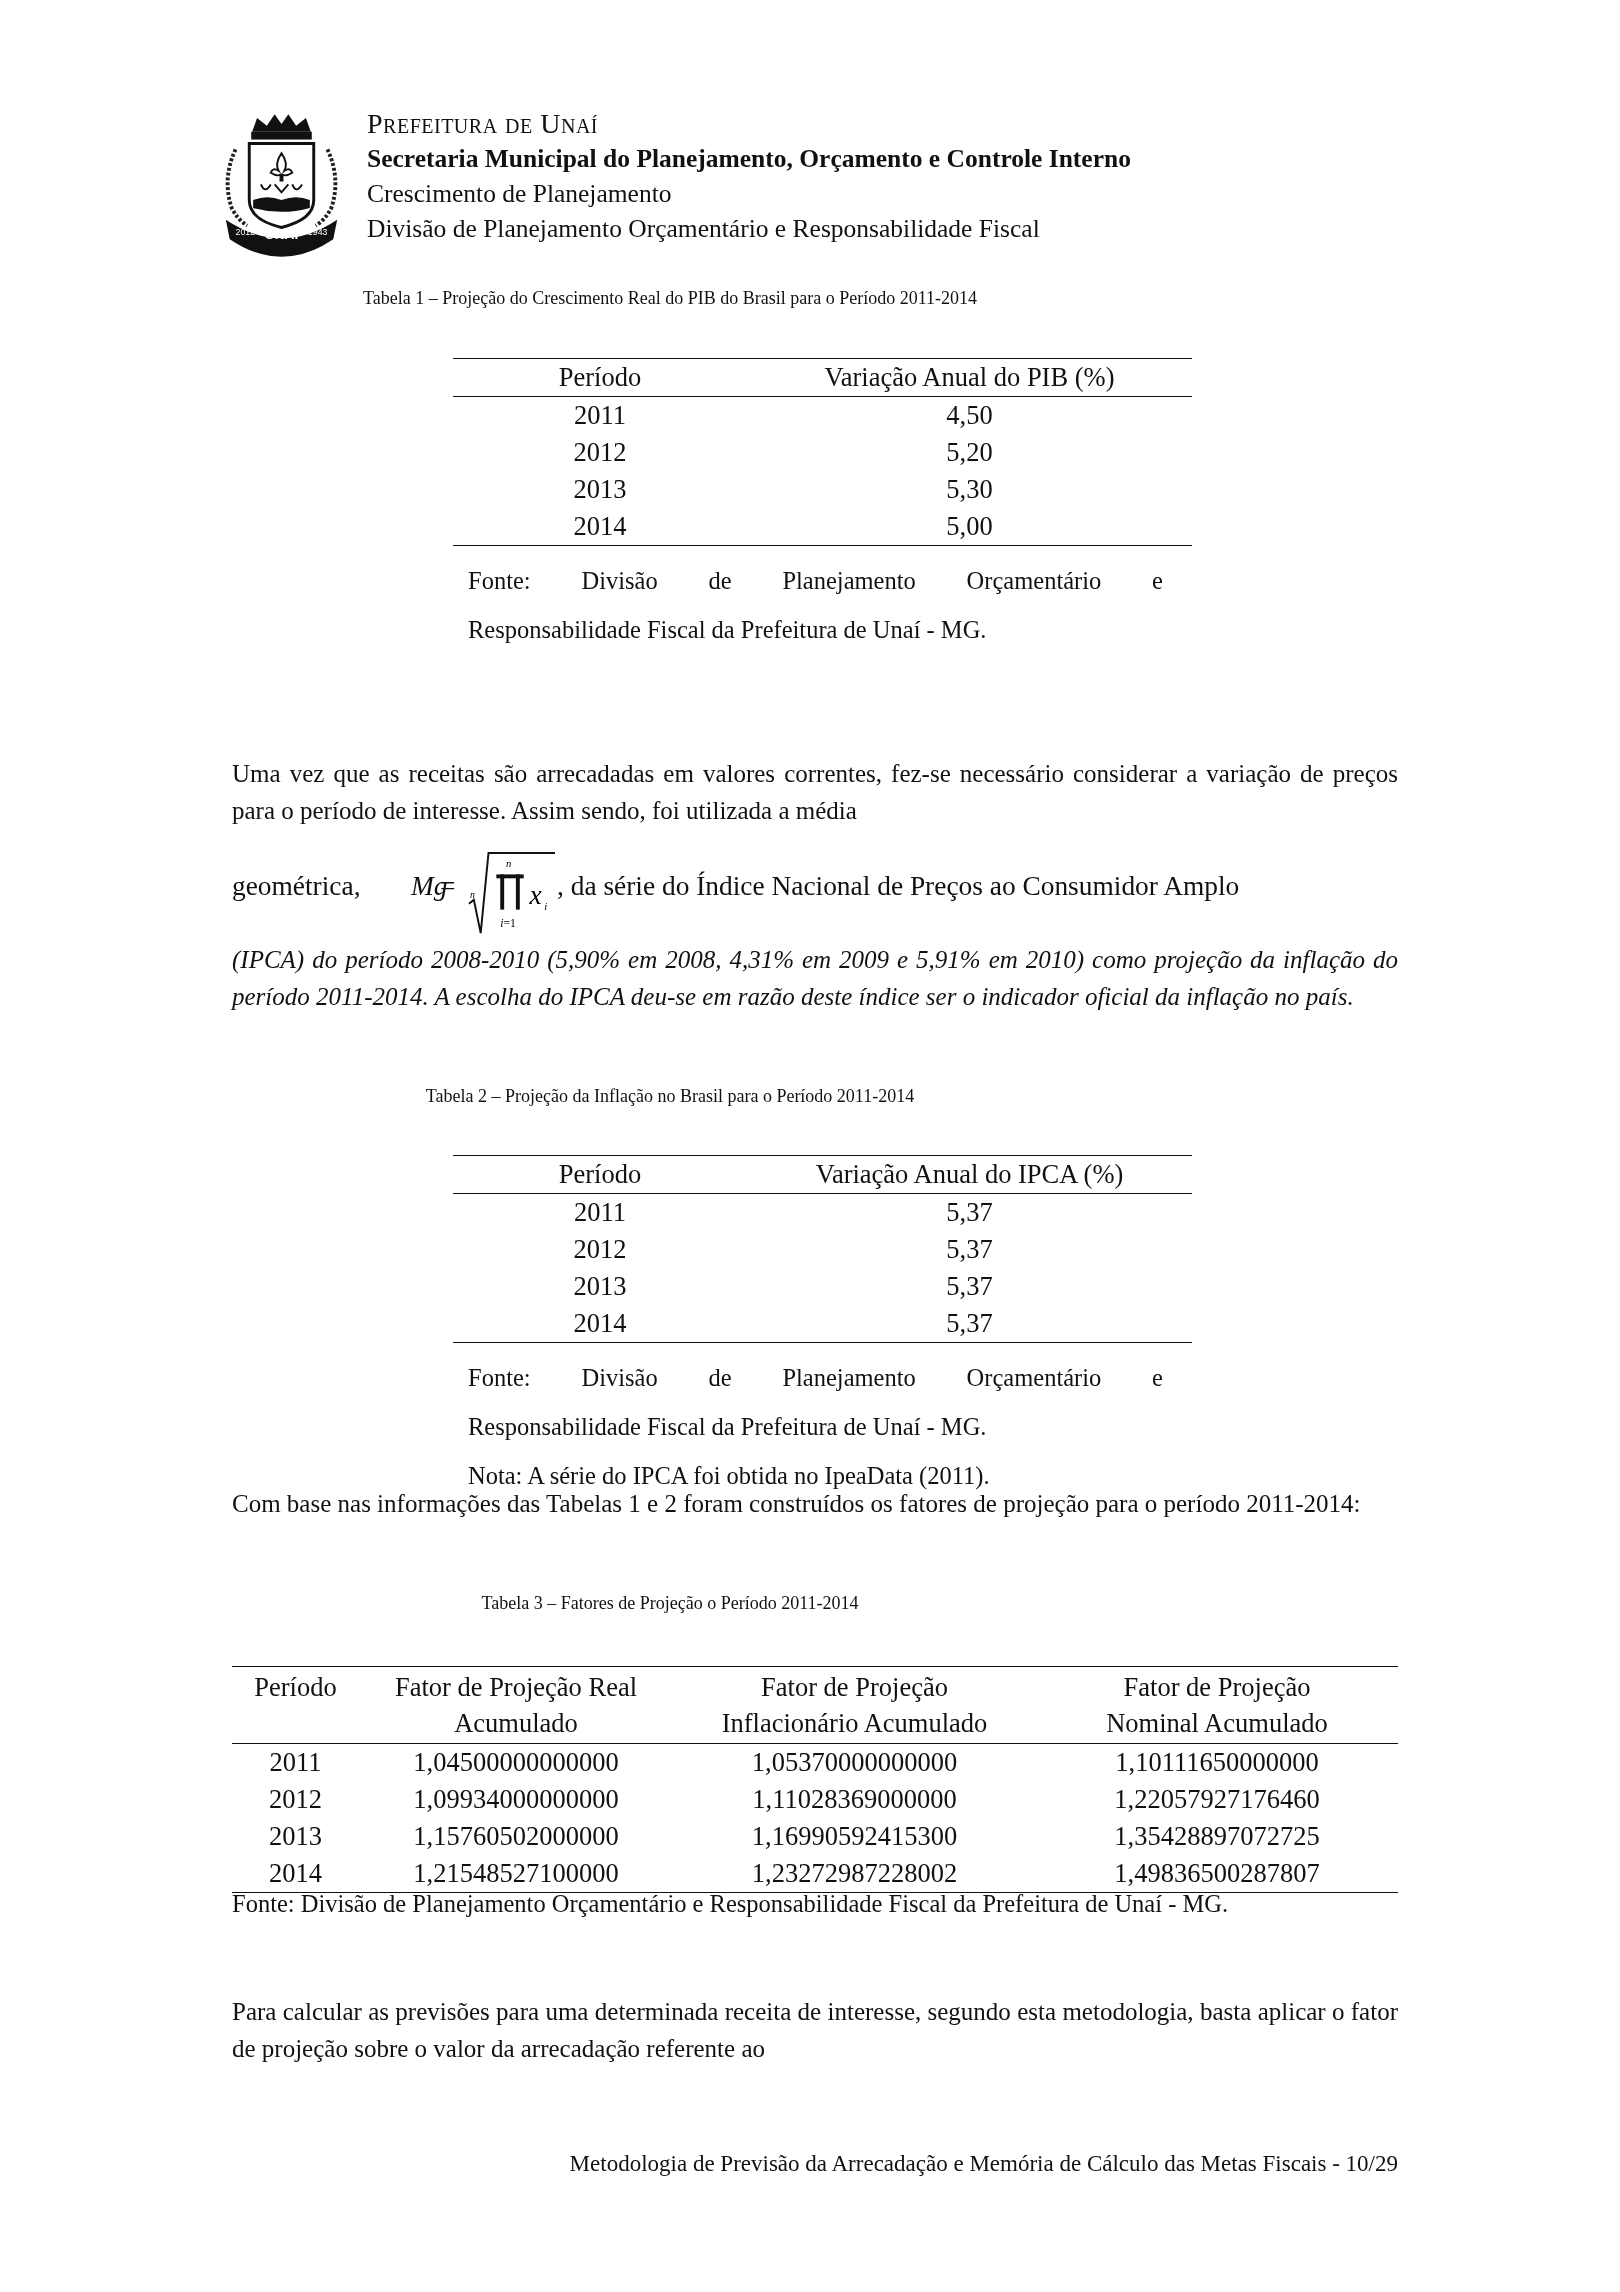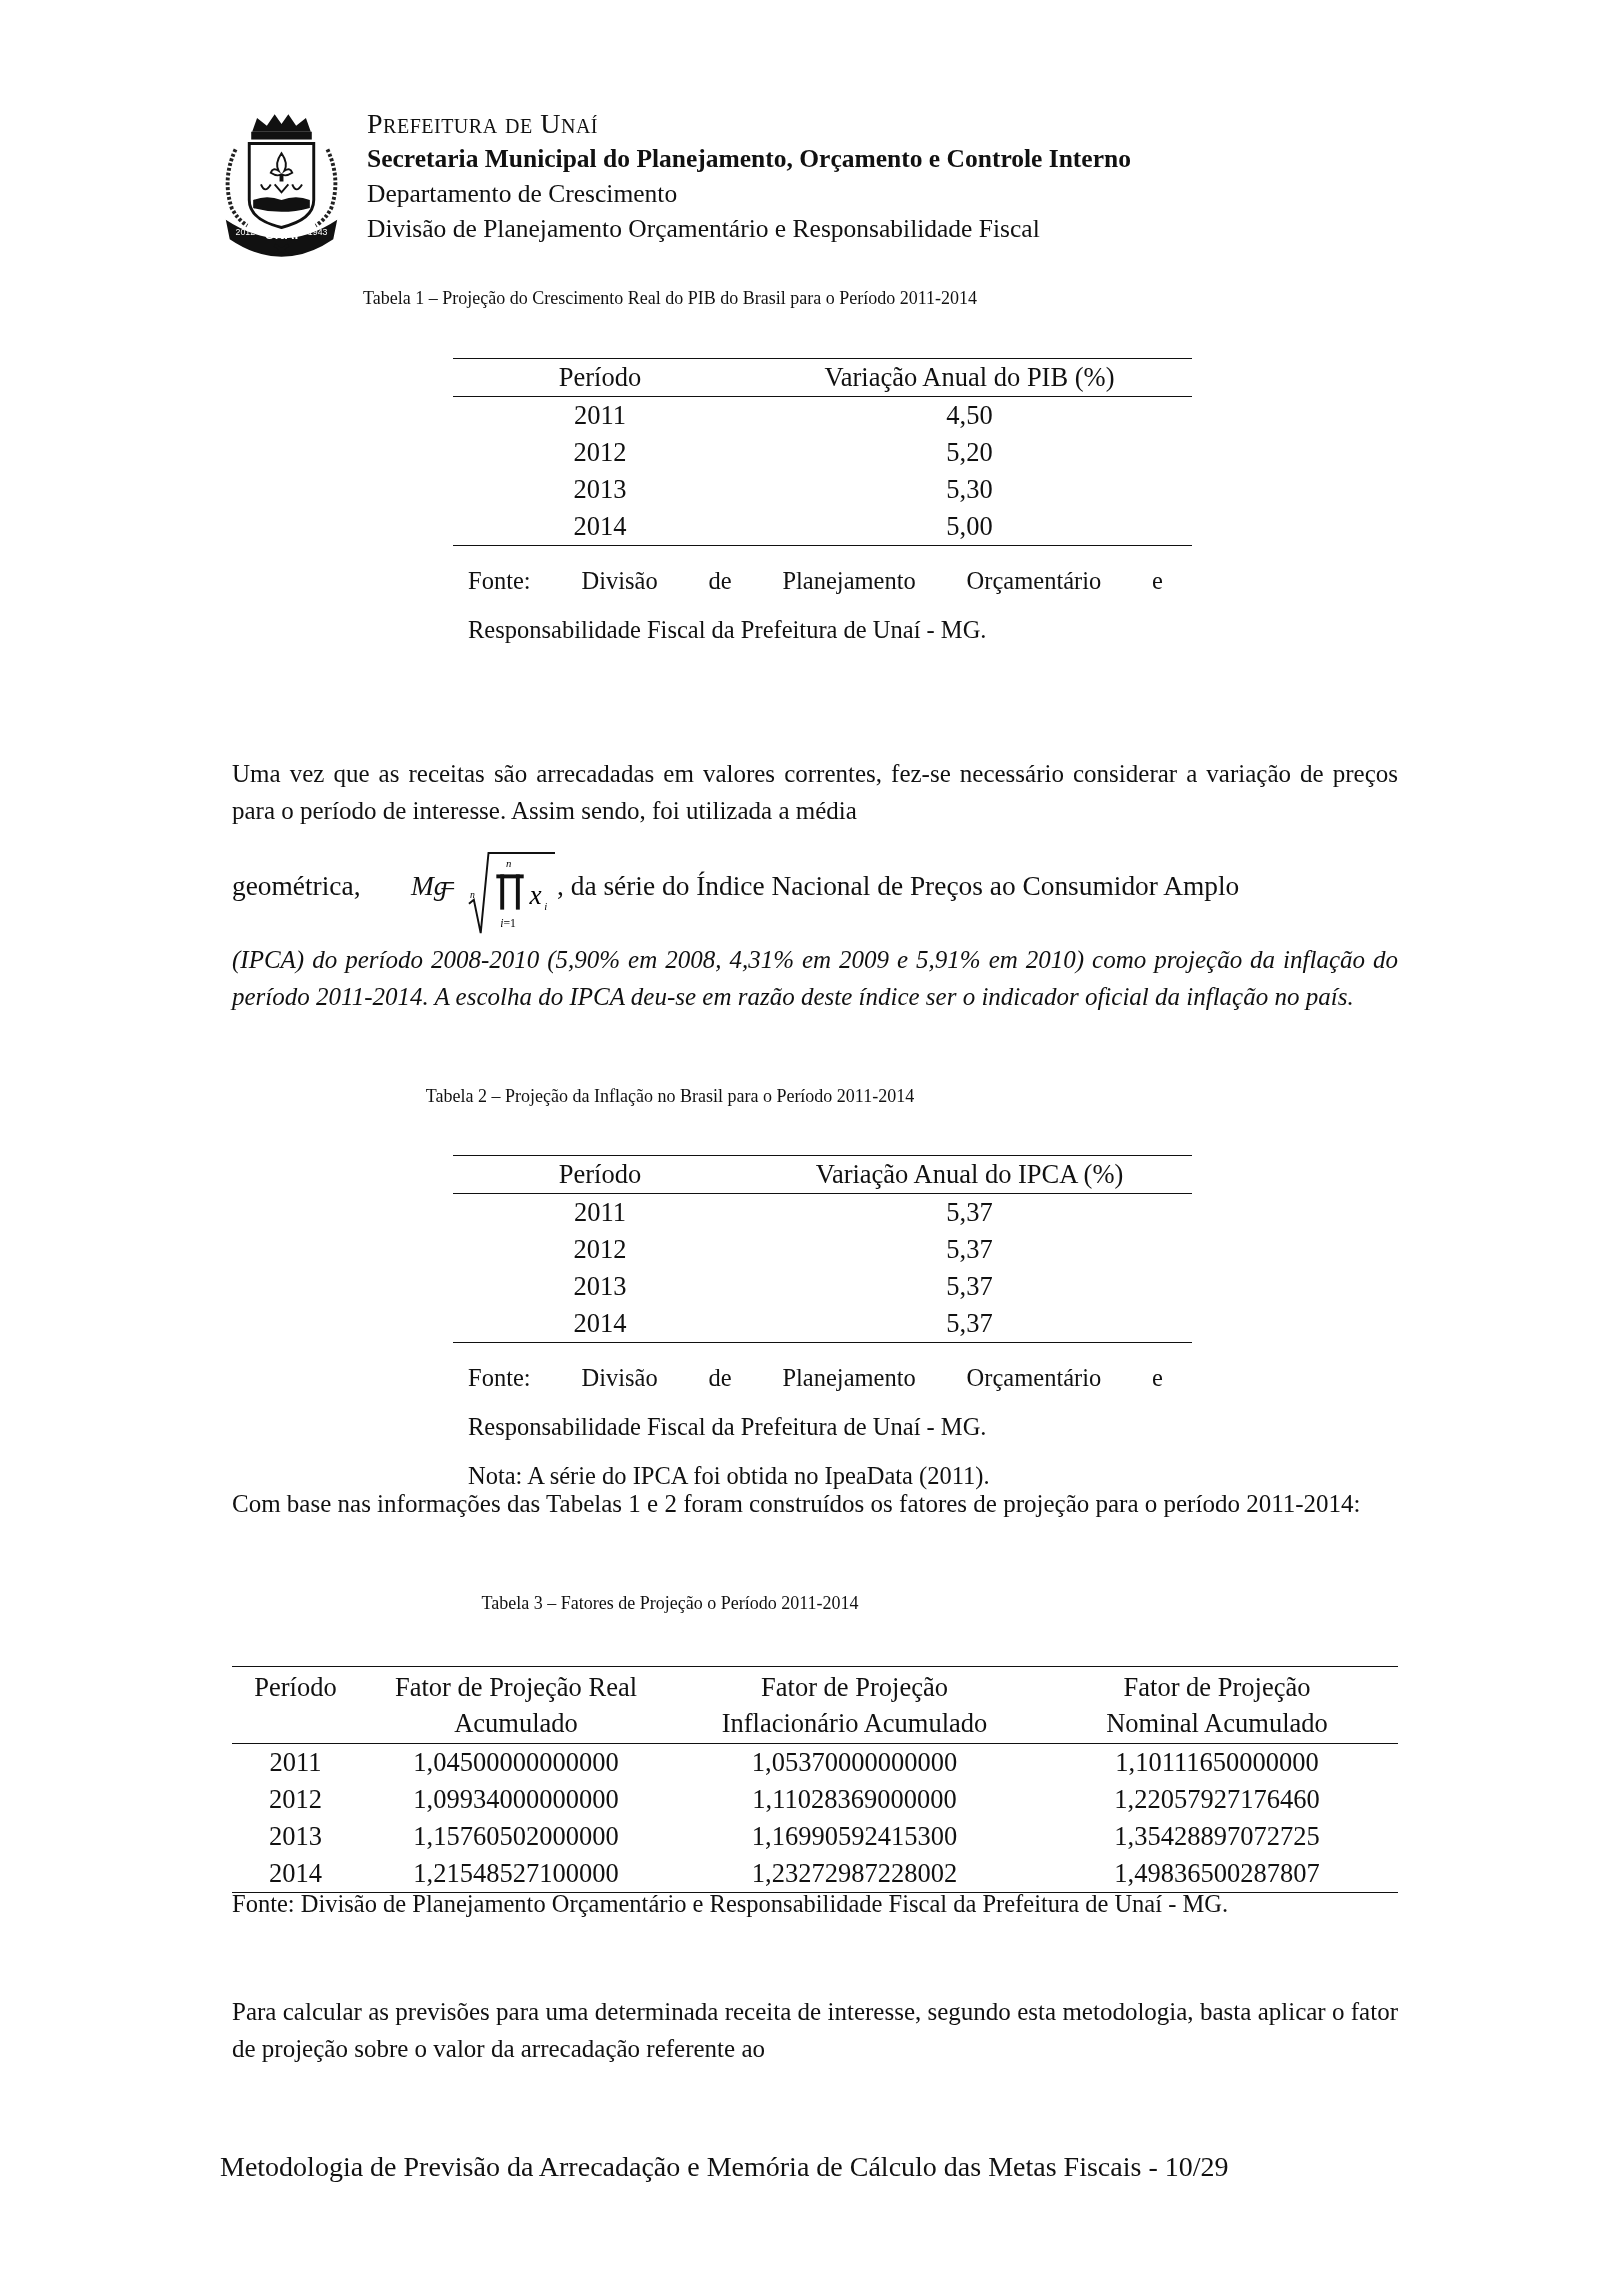--- a/index.html
+++ b/index.html
@@ -41,21 +41,21 @@
   .mg { font-style: italic; }
   .rootbox { position: absolute; top: 0; }
 
   
   .btable { position: absolute; left: 232px; top: 1666px; width: 1166px; border-collapse: collapse; font-size: 26.5px; }
   .btable th { font-weight: normal; text-align: center; line-height: 36px; padding: 2px 0; vertical-align: top; }
   .btable td { text-align: center; line-height: 37px; padding: 0; }
   .btable thead tr { border-top: 1.5px solid #111; border-bottom: 1.5px solid #111; }
   .btable tbody tr:last-child { border-bottom: 1.5px solid #111; }
 
-  .footer { position: absolute; left: 220px; width: 1166px; top: 2151px; font-size: 28px; }
+  .footer { position: absolute; left: 232px; width: 1166px; top: 2151px; text-align: right; font-size: 23px; }
 </style>
 </head>
 <body>
 
 <div class="page">
 
   <div class="header">
     <svg class="crest" viewBox="0 0 130 150">
 
       <path d="M35 22 L40 8 L50 16 L58 4 L65 14 L72 4 L80 16 L90 8 L95 22 Z" fill="#111"></path>
@@ -72,21 +72,21 @@
 
       <path d="M8 112 Q65 150 122 112 L118 132 Q65 168 12 132 Z" fill="#111"></path>
       <text x="65" y="132" text-anchor="middle" font-size="14" fill="#fff" font-family="Liberation Sans, sans-serif" font-weight="bold">UNAÍ</text>
       <text x="28" y="128" text-anchor="middle" font-size="9" fill="#fff" font-family="Liberation Sans, sans-serif">2012</text>
       <text x="102" y="128" text-anchor="middle" font-size="9" fill="#fff" font-family="Liberation Sans, sans-serif">1943</text>
       <path d="M58 138 L72 148 M72 138 L58 148" stroke="#111" stroke-width="3"></path>
     </svg>
     <div class="header-text">
       <div class="h-title">Prefeitura de Unaí</div>
       <div class="h-sec">Secretaria Municipal do Planejamento, Orçamento e Controle Interno</div>
-      <div class="h-dept">Departamento de Crescimento</div>
+      <div class="h-dept">Crescimento de Planejamento</div>
       <div class="h-div">Divisão de Planejamento Orçamentário e Responsabilidade Fiscal</div>
     </div>
   </div>
 
   <div class="caption" style="top:288px;">Tabela 1 – Projeção do Crescimento Real do PIB do Brasil para o Período 2011-2014</div>
   <table class="stable" style="top:358px;">
     <thead>
       <tr>
         <th class="col-a">Período</th>
         <th>Variação Anual do PIB (%)</th>

